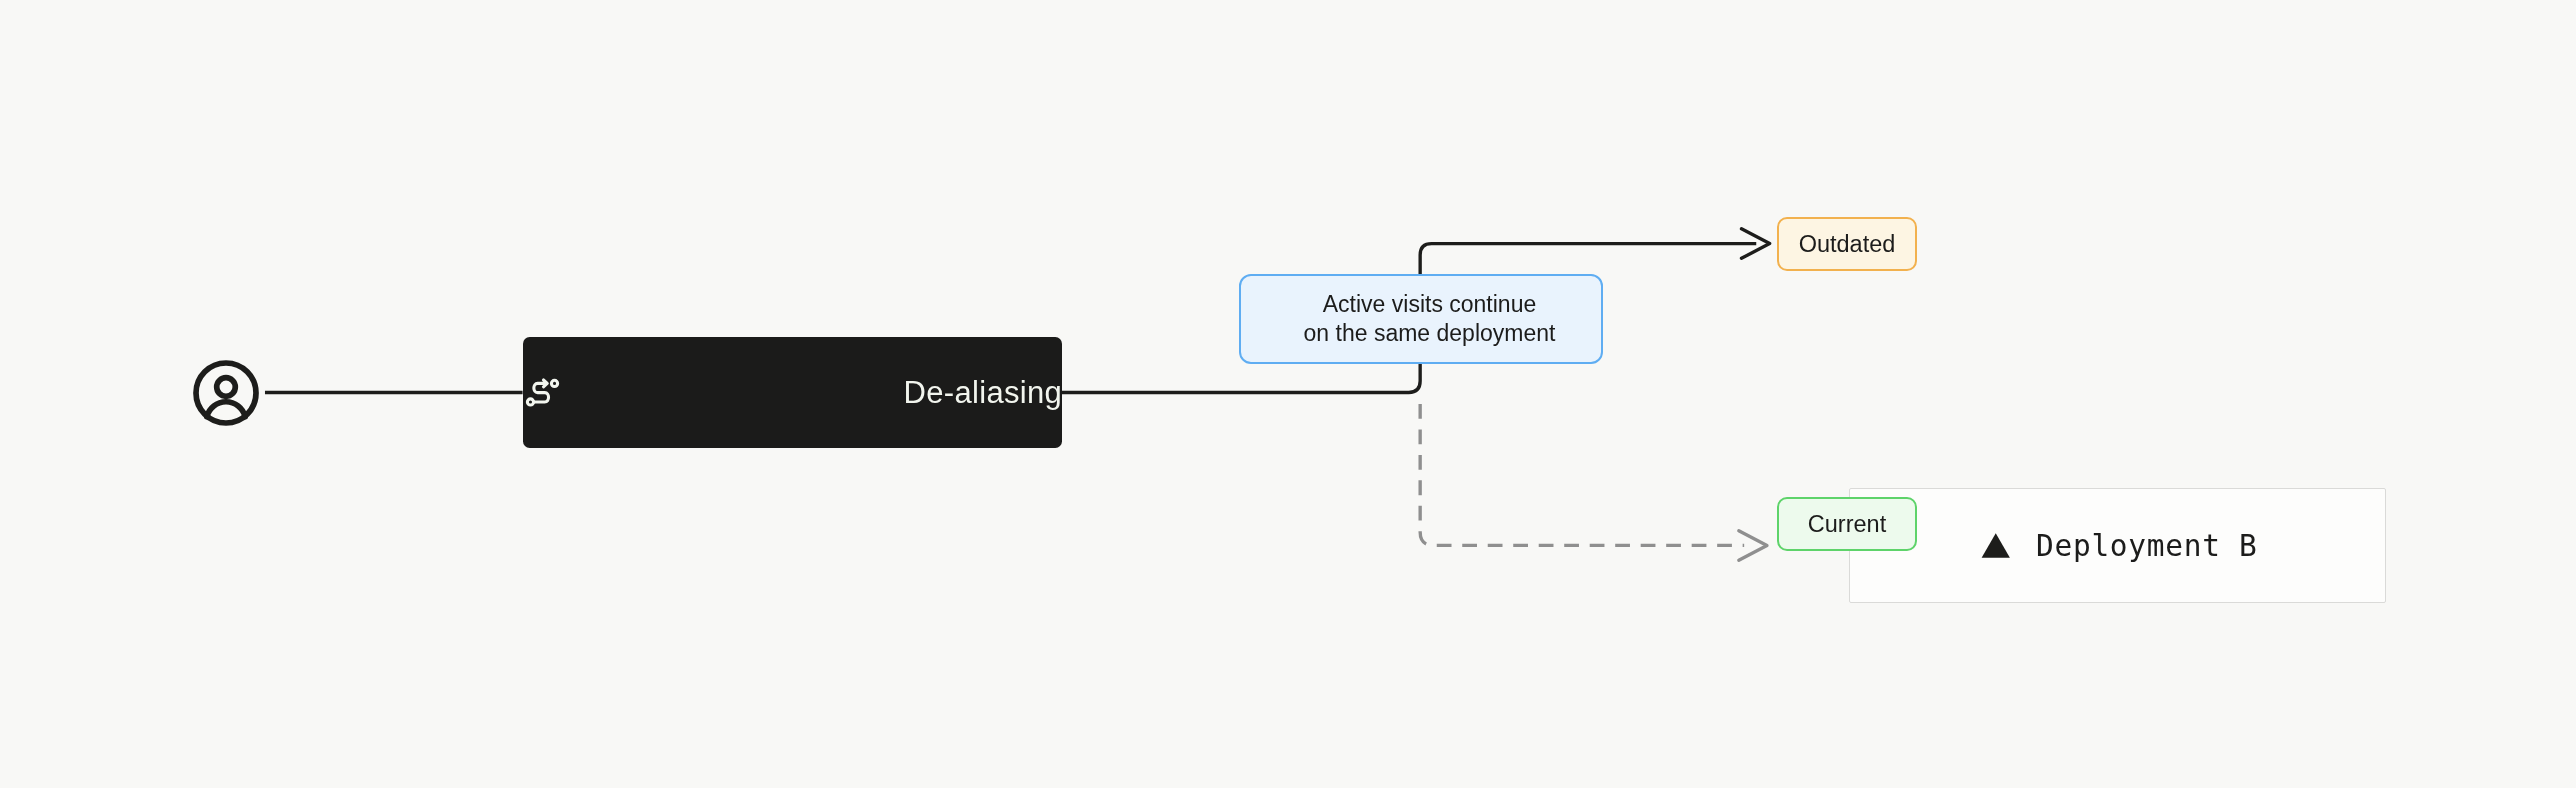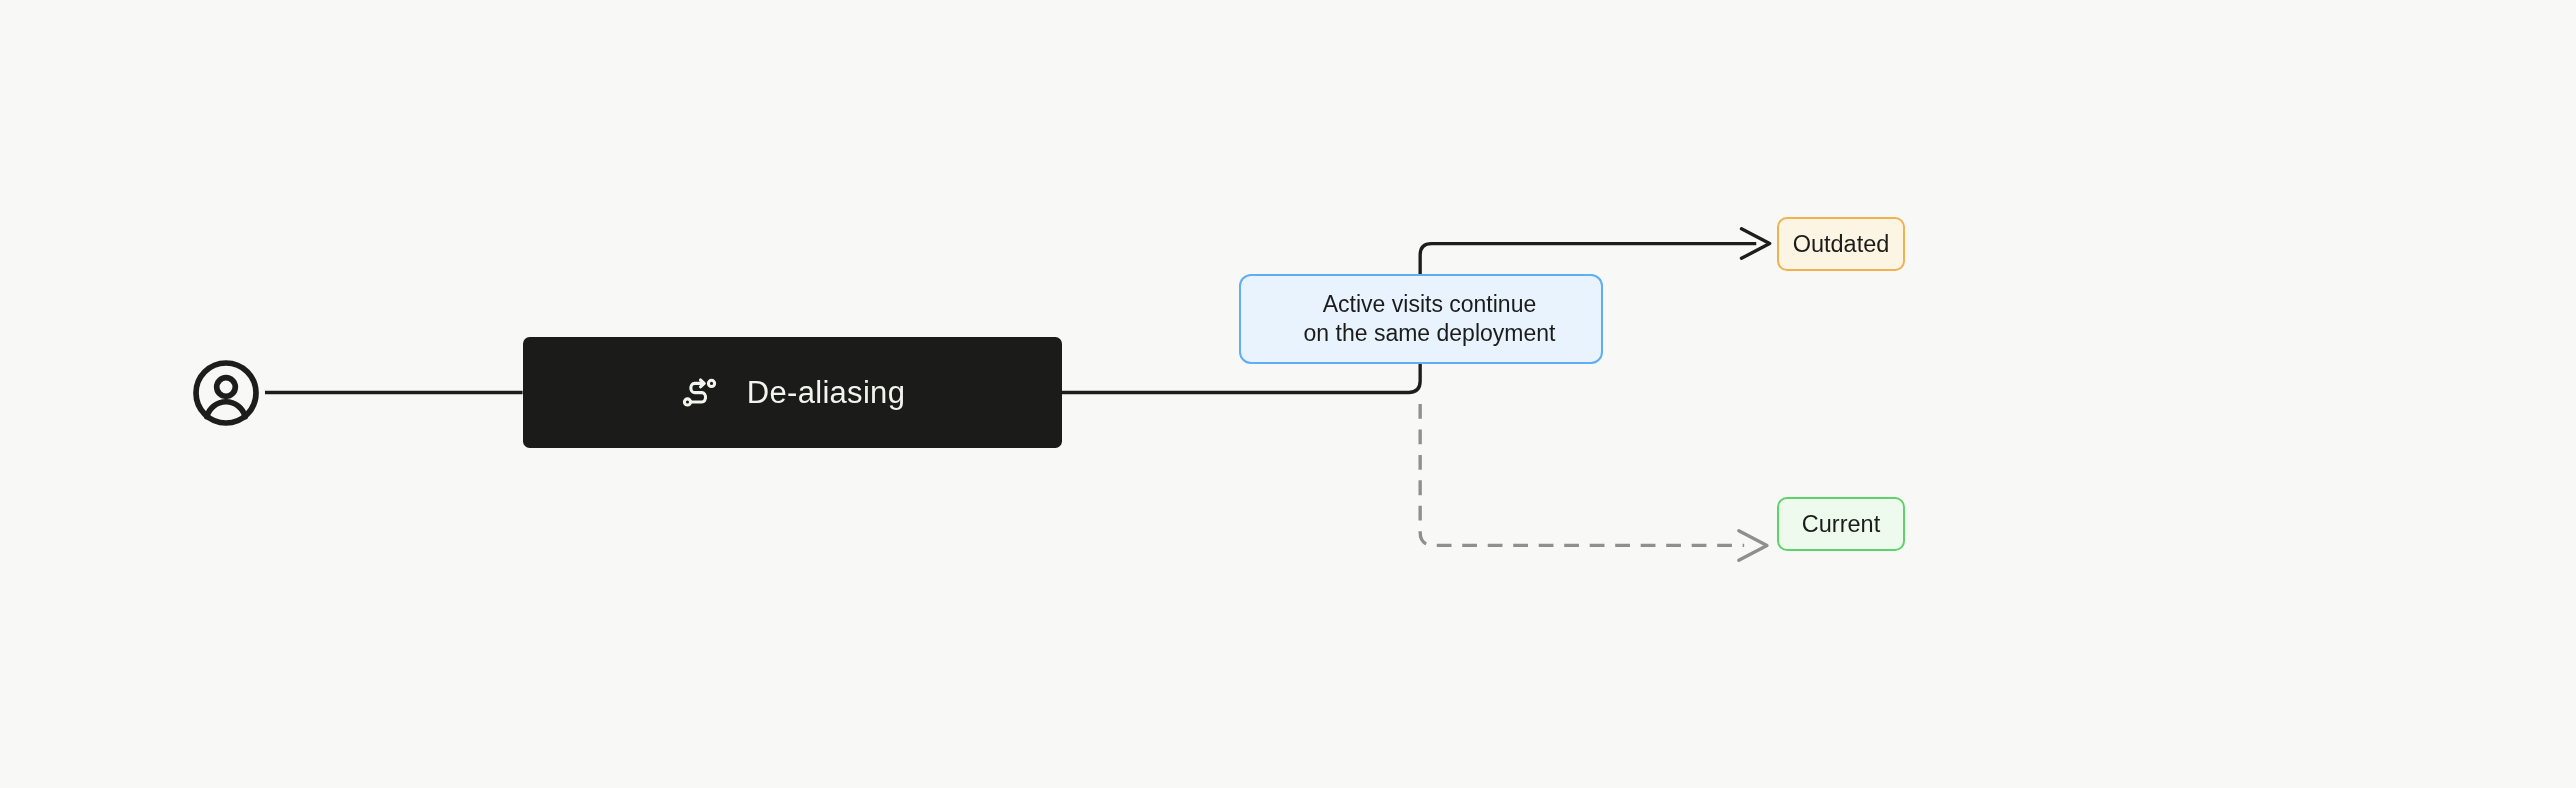--- a/index.html
+++ b/index.html
@@ -70,21 +70,21 @@
   }
   .user-node svg { width: 72px; height: 72px; stroke: var(--line); }
   .dealias-node {
     position: absolute;
     left: 523px; top: 337px;
     width: 539px; height: 111px;
     background: var(--node-bg);
     border-radius: 6.7px;
     display: flex;
     align-items: center;
-    justify-content: center;
+    justify-content: space-between;
     gap: 28px;
     z-index: 2;
   }
   .dealias-node .route-ic { width: 39px; height: 39px; stroke: var(--node-text); }
   .dealias-label {
     font-size: 31px;
     color: var(--node-text);
     letter-spacing: 0.3px;
     white-space: nowrap;
   }
@@ -131,21 +131,21 @@
     font-family: "DejaVu Sans Mono", "Liberation Mono", monospace;
     font-size: 29.5px;
     letter-spacing: 0.7px;
     margin-left: 25.5px;
     white-space: nowrap;
     color: var(--text);
   }
   .badge {
     position: absolute;
     left: 1777px;
-    width: 128px; height: 54px;
+    width: 140px; height: 54px;
     border-radius: 10px;
     display: flex;
     align-items: center;
     justify-content: center;
     font-size: 23.5px;
     color: var(--text);
     z-index: 4;
     white-space: nowrap;
   }
   .badge-outdated {
@@ -193,16 +193,22 @@
     <span class="dealias-label">De-aliasing</span>
   </div>
 
   <div class="tooltip">
     <span class="line">Active visits continue</span>
     <span class="line">on the same deployment</span>
   </div>
 
   <div class="badge badge-outdated">Outdated</div>
 
+  <div class="deploy-card card-b">
+    <svg class="tri" viewBox="0 0 48 42" xmlns="http://www.w3.org/2000/svg">
+      <polygon points="24,1 47,41 1,41"></polygon>
+    </svg>
+    <span class="deploy-name">Deployment B</span>
+  </div>
   <div class="badge badge-current">Current</div>
 
 </div>
 
 
 </body></html>

